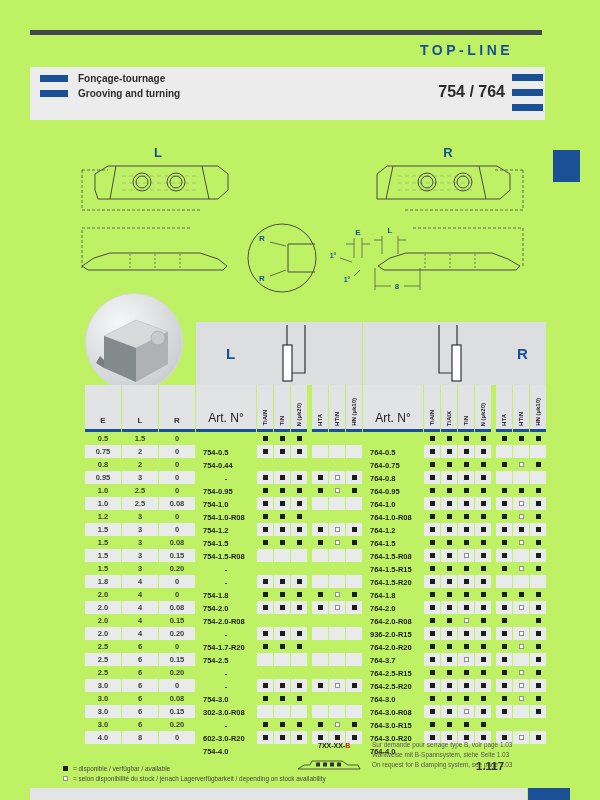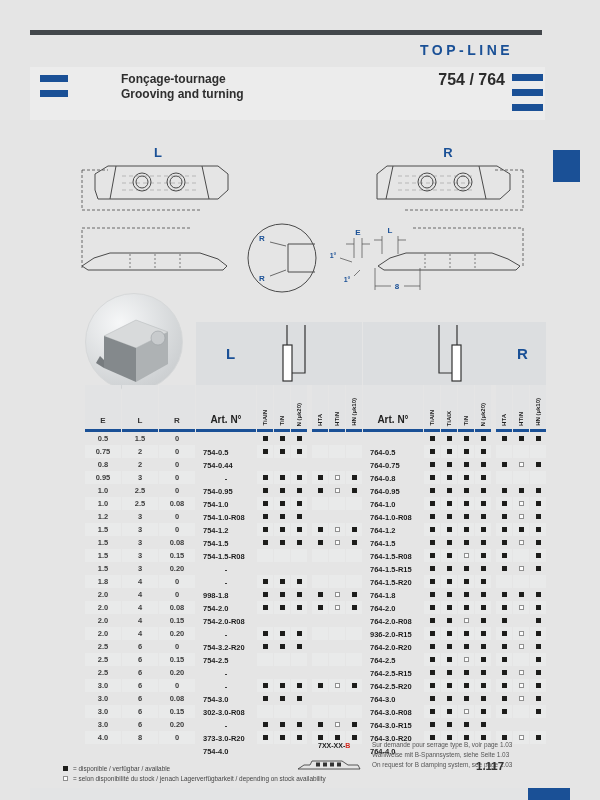--- a/index.html
+++ b/index.html
@@ -1,31 +1,31 @@
 <!DOCTYPE html>
 <html><head>
 <meta charset="utf-8">
 <style>
   html,body{margin:0;padding:0;background:#fff;}
-  .page{position:relative;width:600px;height:800px;background:#e5e5e5;overflow:hidden;
+  .page{position:relative;width:600px;height:800px;background:#bef264;overflow:hidden;
         font-family:"Liberation Sans",sans-serif;-webkit-font-smoothing:antialiased;}
   *{box-sizing:border-box;}
 
   .top-rule{position:absolute;left:30px;top:30px;width:512px;height:5px;background:#43474b;}
   .brand{position:absolute;left:420px;top:42px;font-size:14px;font-weight:bold;
          color:#1a5096;letter-spacing:3.5px;white-space:nowrap;}
 
   .band{position:absolute;left:30px;top:67px;width:515px;height:53px;background:#ececec;}
   #subtitle-lines{position:absolute;left:10px;top:4px;}
   .sub-line{display:flex;align-items:center;height:15px;}
   .band-bar{width:28px;height:7px;background:#1a5096;margin-right:10px;flex:0 0 auto;}
-  .sub-text{font-size:12px;font-weight:bold;color:#2e2e2e;white-space:nowrap;margin-left:43px;}
+  .sub-text{font-size:10px;font-weight:bold;color:#2e2e2e;white-space:nowrap;}
   .band-bars-right{position:absolute;right:2px;top:7px;display:flex;flex-direction:column;gap:8px;}
   .band-bar-r{width:31px;height:7px;background:#1a5096;}
-  .product-code{position:absolute;right:40px;top:4px;font-size:16px;font-weight:bold;color:#2b2b2b;}
+  .product-code{position:absolute;right:40px;top:16px;font-size:16px;font-weight:bold;color:#2b2b2b;}
 
   .drawing{position:absolute;left:30px;top:140px;}
   .side-tab{position:absolute;left:553px;top:150px;width:27px;height:32px;background:#1a5096;}
 
   .photo{position:absolute;left:85px;top:293px;width:98px;height:98px;border-radius:50%;
          background:radial-gradient(circle at 35% 30%, #f6f7f8, #cfd2d4 72%, #c2c5c7);
          border:1px solid #d6d8d9;}
 
   #table{position:absolute;left:85px;top:322px;width:462px;}
   #panels{position:relative;height:63px;}
@@ -35,21 +35,21 @@
   .panel-letter{font-size:15px;font-weight:bold;color:#1a5096;}
   #panel-l .panel-letter{margin-left:30px;}
   #panel-l svg{margin-left:34px;}
   #panel-r svg{margin-left:62px;}
   #panel-r .panel-letter{margin-left:42px;}
 
   #thead{display:flex;height:47px;}
   .hc{background:#e2e3e4;border-bottom:3px solid #1a5096;margin-right:1px;
       display:flex;align-items:flex-end;justify-content:center;}
   .hc.dim{width:36px;font-size:8px;font-weight:bold;color:#333;padding-bottom:4px;}
-  .hc.art{width:60px;font-size:10px;font-weight:bold;color:#222;padding-bottom:4px;}
+  .hc.art{width:60px;font-size:12px;font-weight:normal;color:#222;padding-bottom:4px;}
   .hc.sqh{width:16px;}
   .vert{writing-mode:vertical-rl;transform:rotate(180deg);font-size:6px;font-weight:bold;
         color:#222;line-height:1;margin-bottom:3px;white-space:nowrap;}
   .ggap{width:3px;margin-right:1px;}
 
   .trow{display:flex;height:13px;}
   .bc{margin-right:1px;display:flex;align-items:center;justify-content:center;background:transparent;}
   .trow.alt .bc{background:#e9eaea;}
   .bc.dim{width:36px;font-size:7.5px;font-weight:bold;color:#3d3d3d;}
   .bc.art{width:60px;justify-content:flex-start;padding-left:7px;font-size:7.5px;font-weight:bold;color:#1c1c1c;margin-top:20px;}
@@ -690,21 +690,21 @@
             <span class="sq open"></span>
           </div>
           <div class="bc sqc">
             <span class="sq fill"></span>
           </div>
         </div>
         <div class="trow alt">
           <div class="bc dim">1.8</div>
           <div class="bc dim">4</div>
           <div class="bc dim">0</div>
-          <div class="bc art">998-1.8</div>
+          <div class="bc art">754-1.8</div>
           <div class="bc sqc">
             <span class="sq fill"></span>
           </div>
           <div class="bc sqc">
             <span class="sq fill"></span>
           </div>
           <div class="bc sqc">
             <span class="sq fill"></span>
           </div>
           <div class="ggap"></div>
@@ -856,21 +856,21 @@
           </div>
           <div class="bc sqc"></div>
           <div class="bc sqc">
             <span class="sq fill"></span>
           </div>
         </div>
         <div class="trow alt">
           <div class="bc dim">2.0</div>
           <div class="bc dim">4</div>
           <div class="bc dim">0.20</div>
-          <div class="bc art">754-3.2-R20</div>
+          <div class="bc art">754-1.7-R20</div>
           <div class="bc sqc">
             <span class="sq fill"></span>
           </div>
           <div class="bc sqc">
             <span class="sq fill"></span>
           </div>
           <div class="bc sqc">
             <span class="sq fill"></span>
           </div>
           <div class="ggap"></div>
@@ -912,21 +912,21 @@
           <div class="bc sqc">
             <span class="sq fill"></span>
           </div>
           <div class="bc sqc">
             <span class="sq fill"></span>
           </div>
           <div class="ggap"></div>
           <div class="bc sqc"></div>
           <div class="bc sqc"></div>
           <div class="bc sqc"></div>
-          <div class="bc art">764-2.5</div>
+          <div class="bc art">764-3.7</div>
           <div class="bc sqc">
             <span class="sq fill"></span>
           </div>
           <div class="bc sqc">
             <span class="sq fill"></span>
           </div>
           <div class="bc sqc">
             <span class="sq fill"></span>
           </div>
           <div class="bc sqc">
@@ -1134,21 +1134,21 @@
           </div>
           <div class="bc sqc"></div>
           <div class="bc sqc">
             <span class="sq fill"></span>
           </div>
         </div>
         <div class="trow">
           <div class="bc dim">3.0</div>
           <div class="bc dim">6</div>
           <div class="bc dim">0.20</div>
-          <div class="bc art">373-3.0-R20</div>
+          <div class="bc art">602-3.0-R20</div>
           <div class="bc sqc">
             <span class="sq fill"></span>
           </div>
           <div class="bc sqc">
             <span class="sq fill"></span>
           </div>
           <div class="bc sqc">
             <span class="sq fill"></span>
           </div>
           <div class="ggap"></div>

